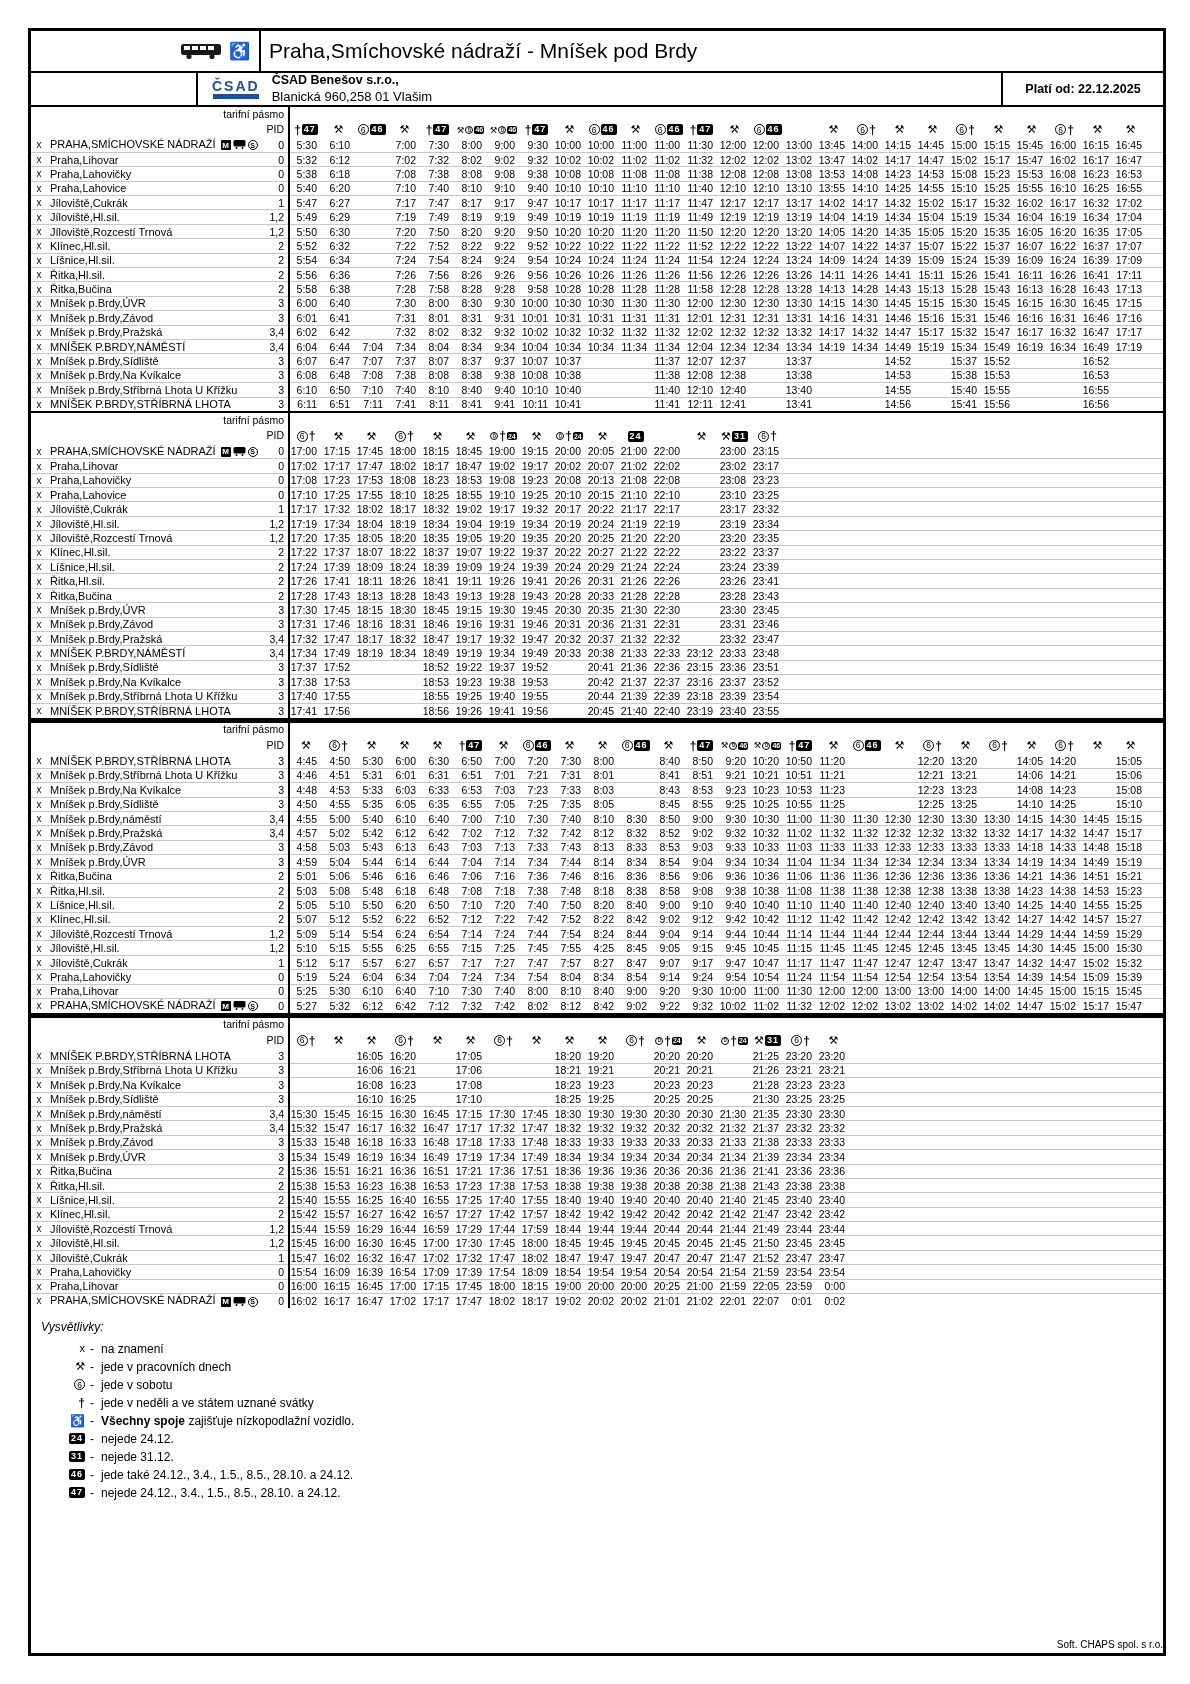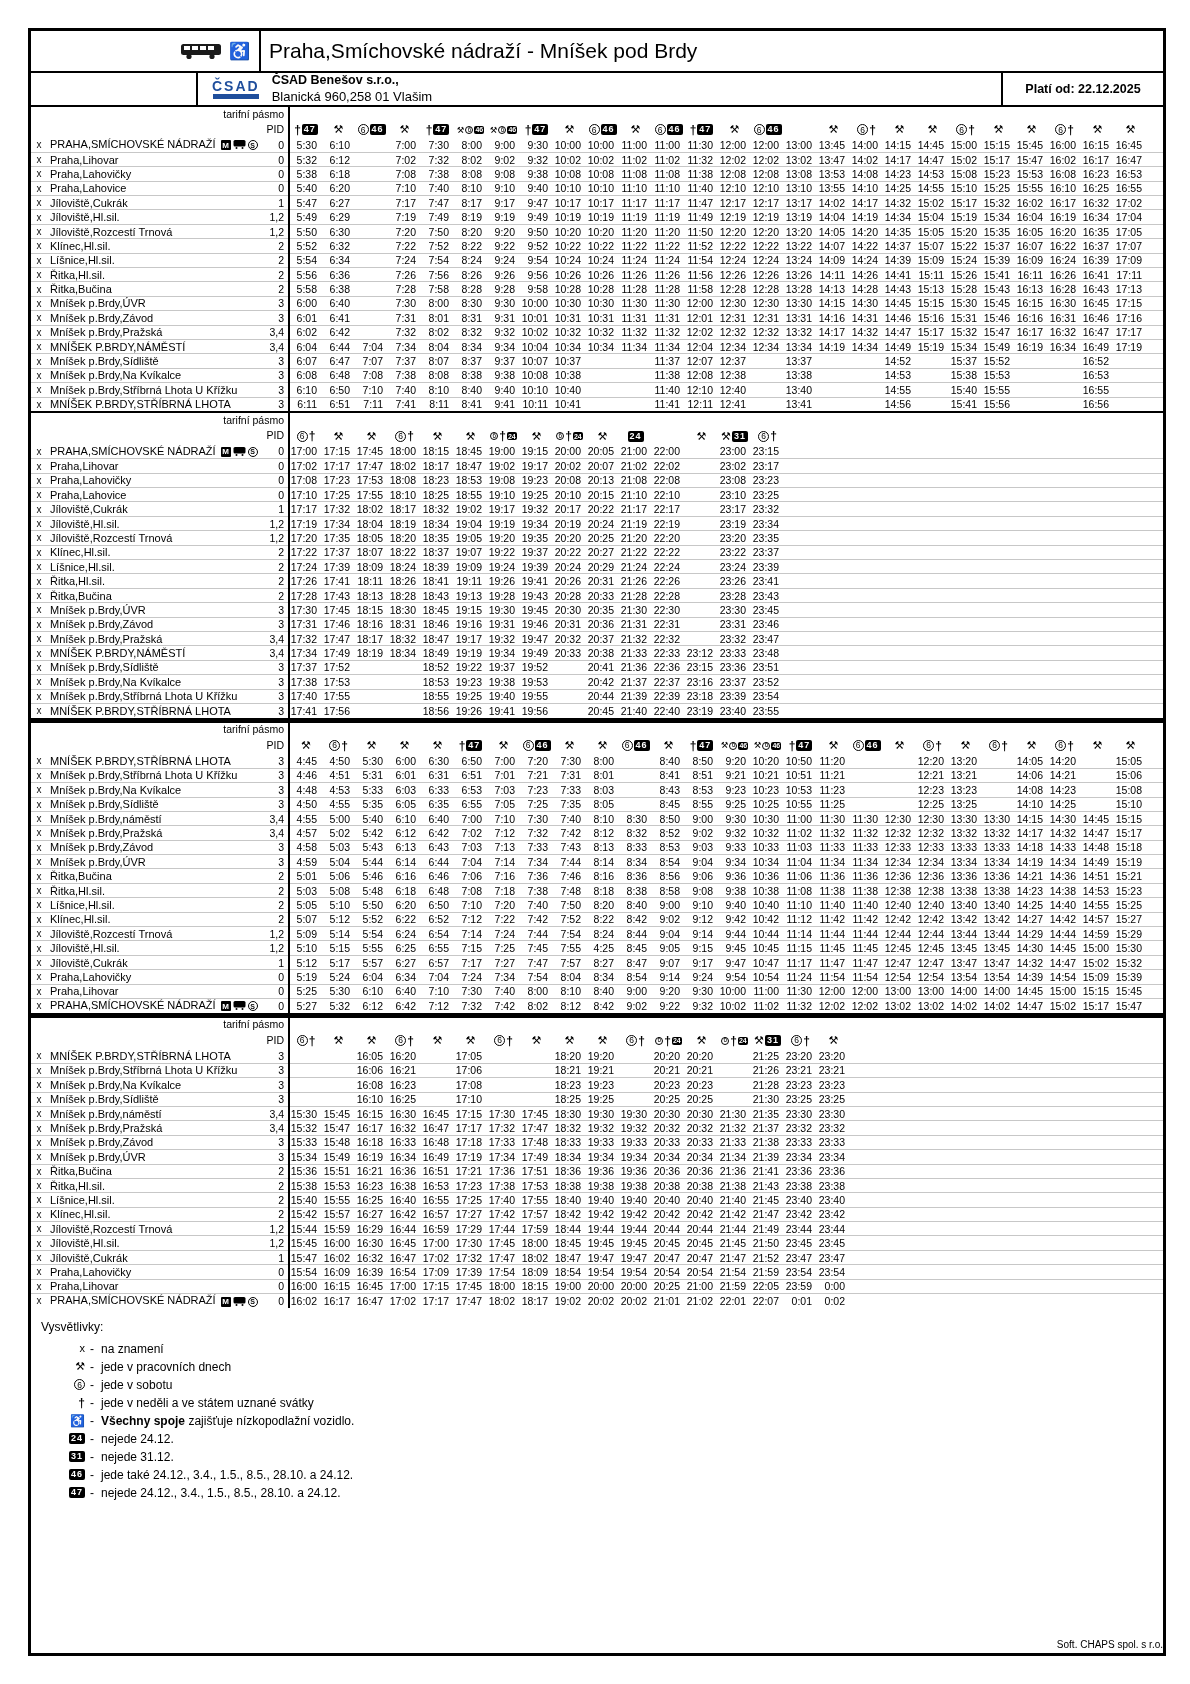--- a/index.html
+++ b/index.html
@@ -53,21 +53,21 @@
   .sg.small .gc{width:8px;height:8px;font-size:6.5px;}
   .sg.small .gb{font-size:7px;padding:0.5px 1px;letter-spacing:0;}
   
   .si{display:inline-flex;align-items:center;gap:2px;margin-left:5px;vertical-align:middle;}
   .bM{display:inline-flex;width:10px;height:10px;background:#000;color:#fff;font-size:8px;font-weight:bold;align-items:center;justify-content:center;border-radius:1px;}
   .bS{display:inline-flex;width:10px;height:10px;border:1.5px solid #000;border-radius:50%;font-size:7px;font-weight:bold;align-items:center;justify-content:center;box-sizing:border-box;}
   
   .noteWrap{border-top:2px solid #000;padding:7px 8px 2px 8px;}
   .note{font-weight:bold;font-size:13.5px;}
   .legend{padding:2px 10px;font-size:12px;}
-  .legendTitle{margin:10px 0 8px 0;}
+  .legendTitle{font-style:italic;margin:10px 0 8px 0;}
   .lrow{display:flex;align-items:center;margin:4px 0;}
   .lsym{width:44px;display:flex;justify-content:flex-end;}
   .ldash{margin:0 7px 0 5px;}
   .footer{position:absolute;right:0;bottom:3px;font-size:10px;}
 </style>
 </head>
 <body>
 
 <div class="sheet">
 

